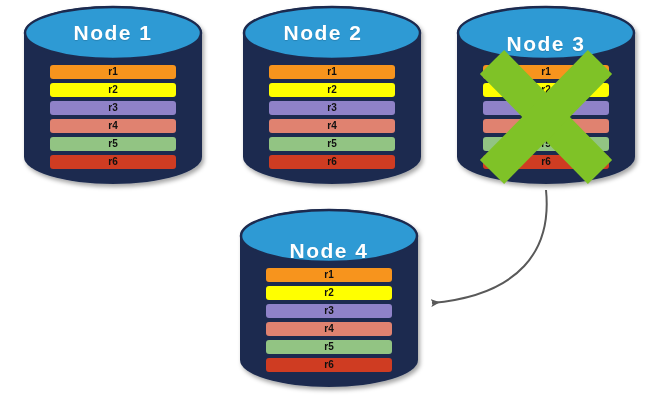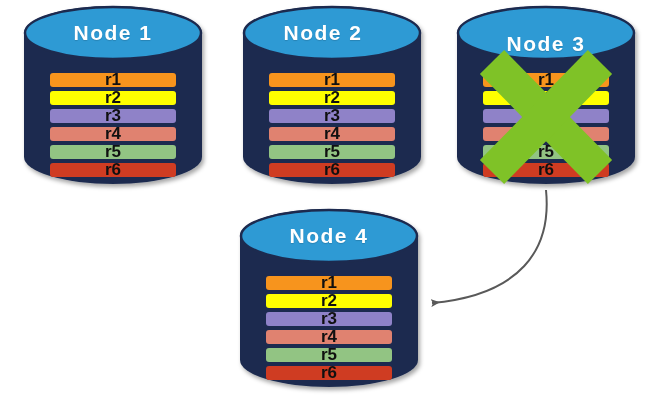--- a/index.html
+++ b/index.html
@@ -35,26 +35,25 @@
     letter-spacing: 1.5px;
     font-family: "Liberation Sans", sans-serif;
     pointer-events: none;
     text-shadow: 0 1px 1px rgba(0,0,0,0.15);
   }
   .row {
     position: absolute;
     height: 14px;
     border-radius: 3px;
     text-align: center;
-    font-size: 17px;
+    font-size: 10px;
     font-weight: bold;
     color: #101010;
     line-height: 14px;
     font-family: "Liberation Sans", sans-serif;
-    margin-top: 8px;
   }
   .xmark {
     position: absolute;
     pointer-events: none;
   }
   .arrow {
     position: absolute;
     left: 0;
     top: 0;
     width: 646px;
@@ -148,21 +147,21 @@
           <defs>
             <filter id="sh3" x="-20%" y="-20%" width="150%" height="150%">
               <feDropShadow dx="2" dy="3" stdDeviation="2.2" flood-color="#000000" flood-opacity="0.35"></feDropShadow>
             </filter>
           </defs>
           <g filter="url(#sh3)">
             <path d="M 0 27 L 0 151 A 89 27 0 0 0 178 151 L 178 27 A 89 27 0 0 0 0 27 Z" fill="#1d2b4f"></path>
             <ellipse cx="89" cy="27" rx="88" ry="26" fill="#2e9ad4" stroke="#1d2b4f" stroke-width="2.5"></ellipse>
           </g>
         </svg>
-        <div class="node-label" style="top: 15px;">Node  4</div>
+        <div class="node-label" style="top: 30px;">Node  4</div>
         <div class="row" style="left: 26px; top: 59px; width: 126px; background: rgb(247, 148, 29);">r1</div>
         <div class="row" style="left: 26px; top: 77px; width: 126px; background: rgb(255, 255, 0);">r2</div>
         <div class="row" style="left: 26px; top: 95px; width: 126px; background: rgb(143, 130, 200);">r3</div>
         <div class="row" style="left: 26px; top: 113px; width: 126px; background: rgb(224, 130, 112);">r4</div>
         <div class="row" style="left: 26px; top: 131px; width: 126px; background: rgb(146, 196, 131);">r5</div>
         <div class="row" style="left: 26px; top: 149px; width: 126px; background: rgb(207, 60, 34);">r6</div>
       </div>
     </div>
 
 </div>

